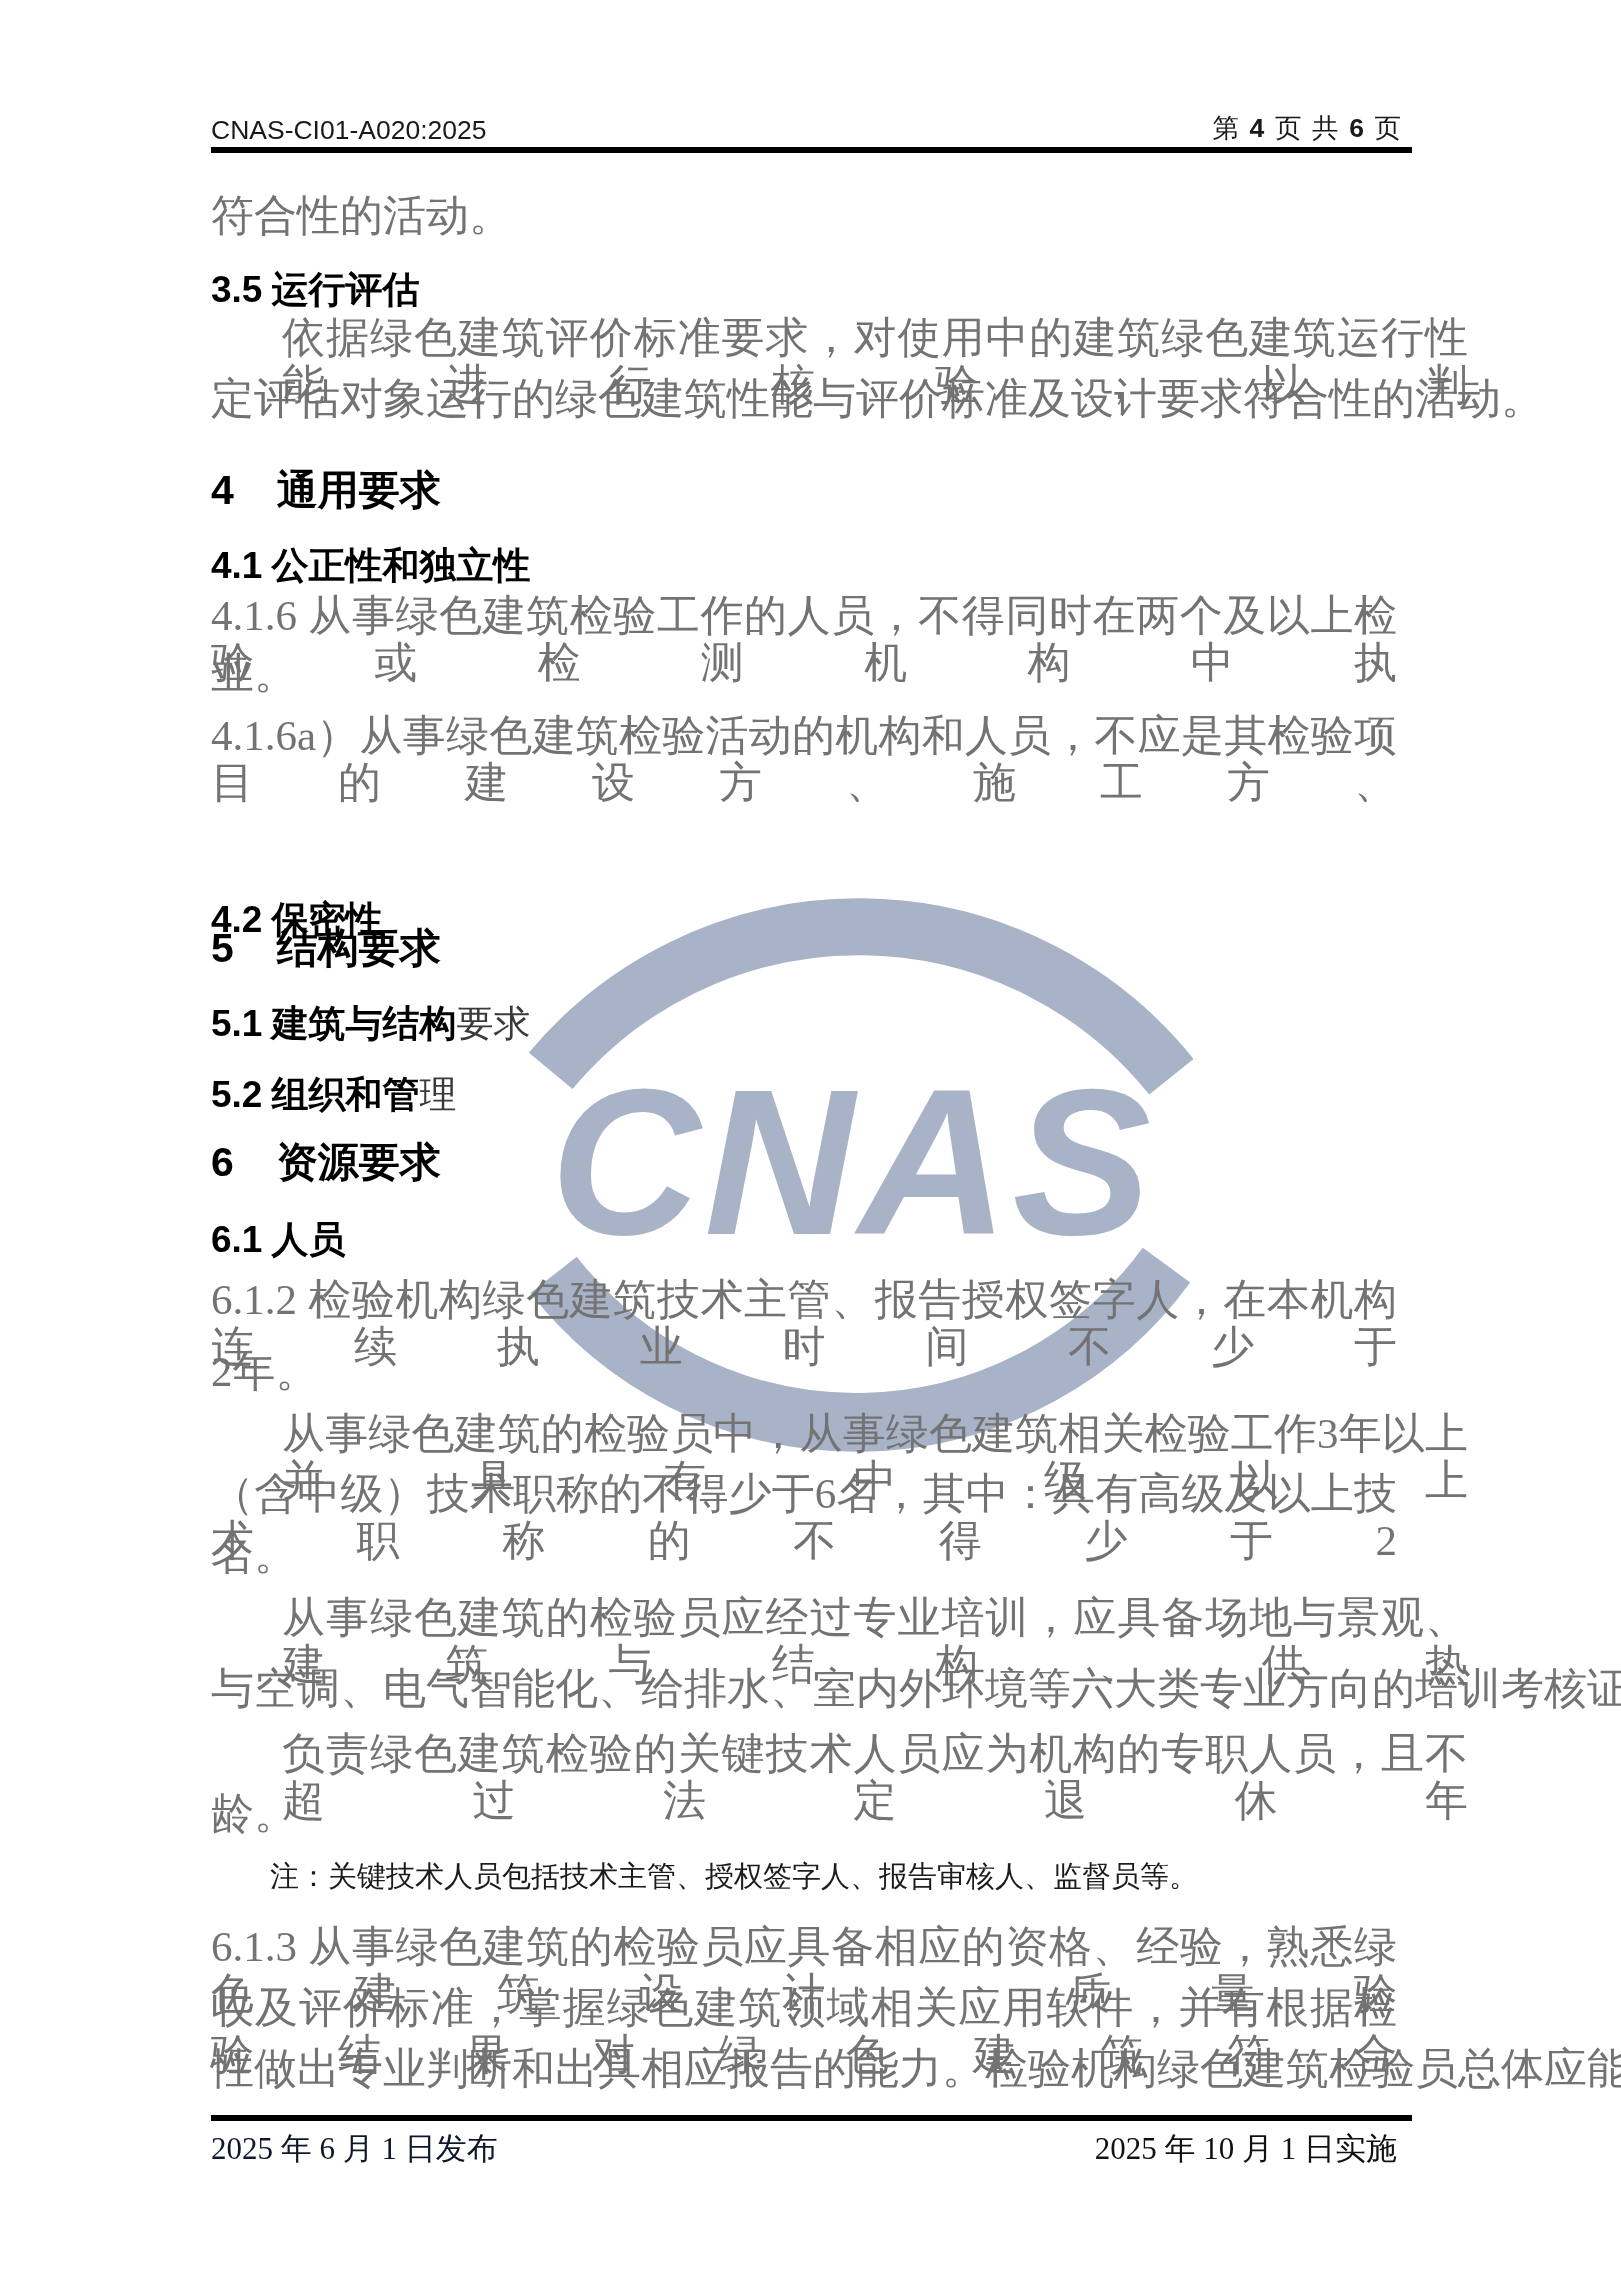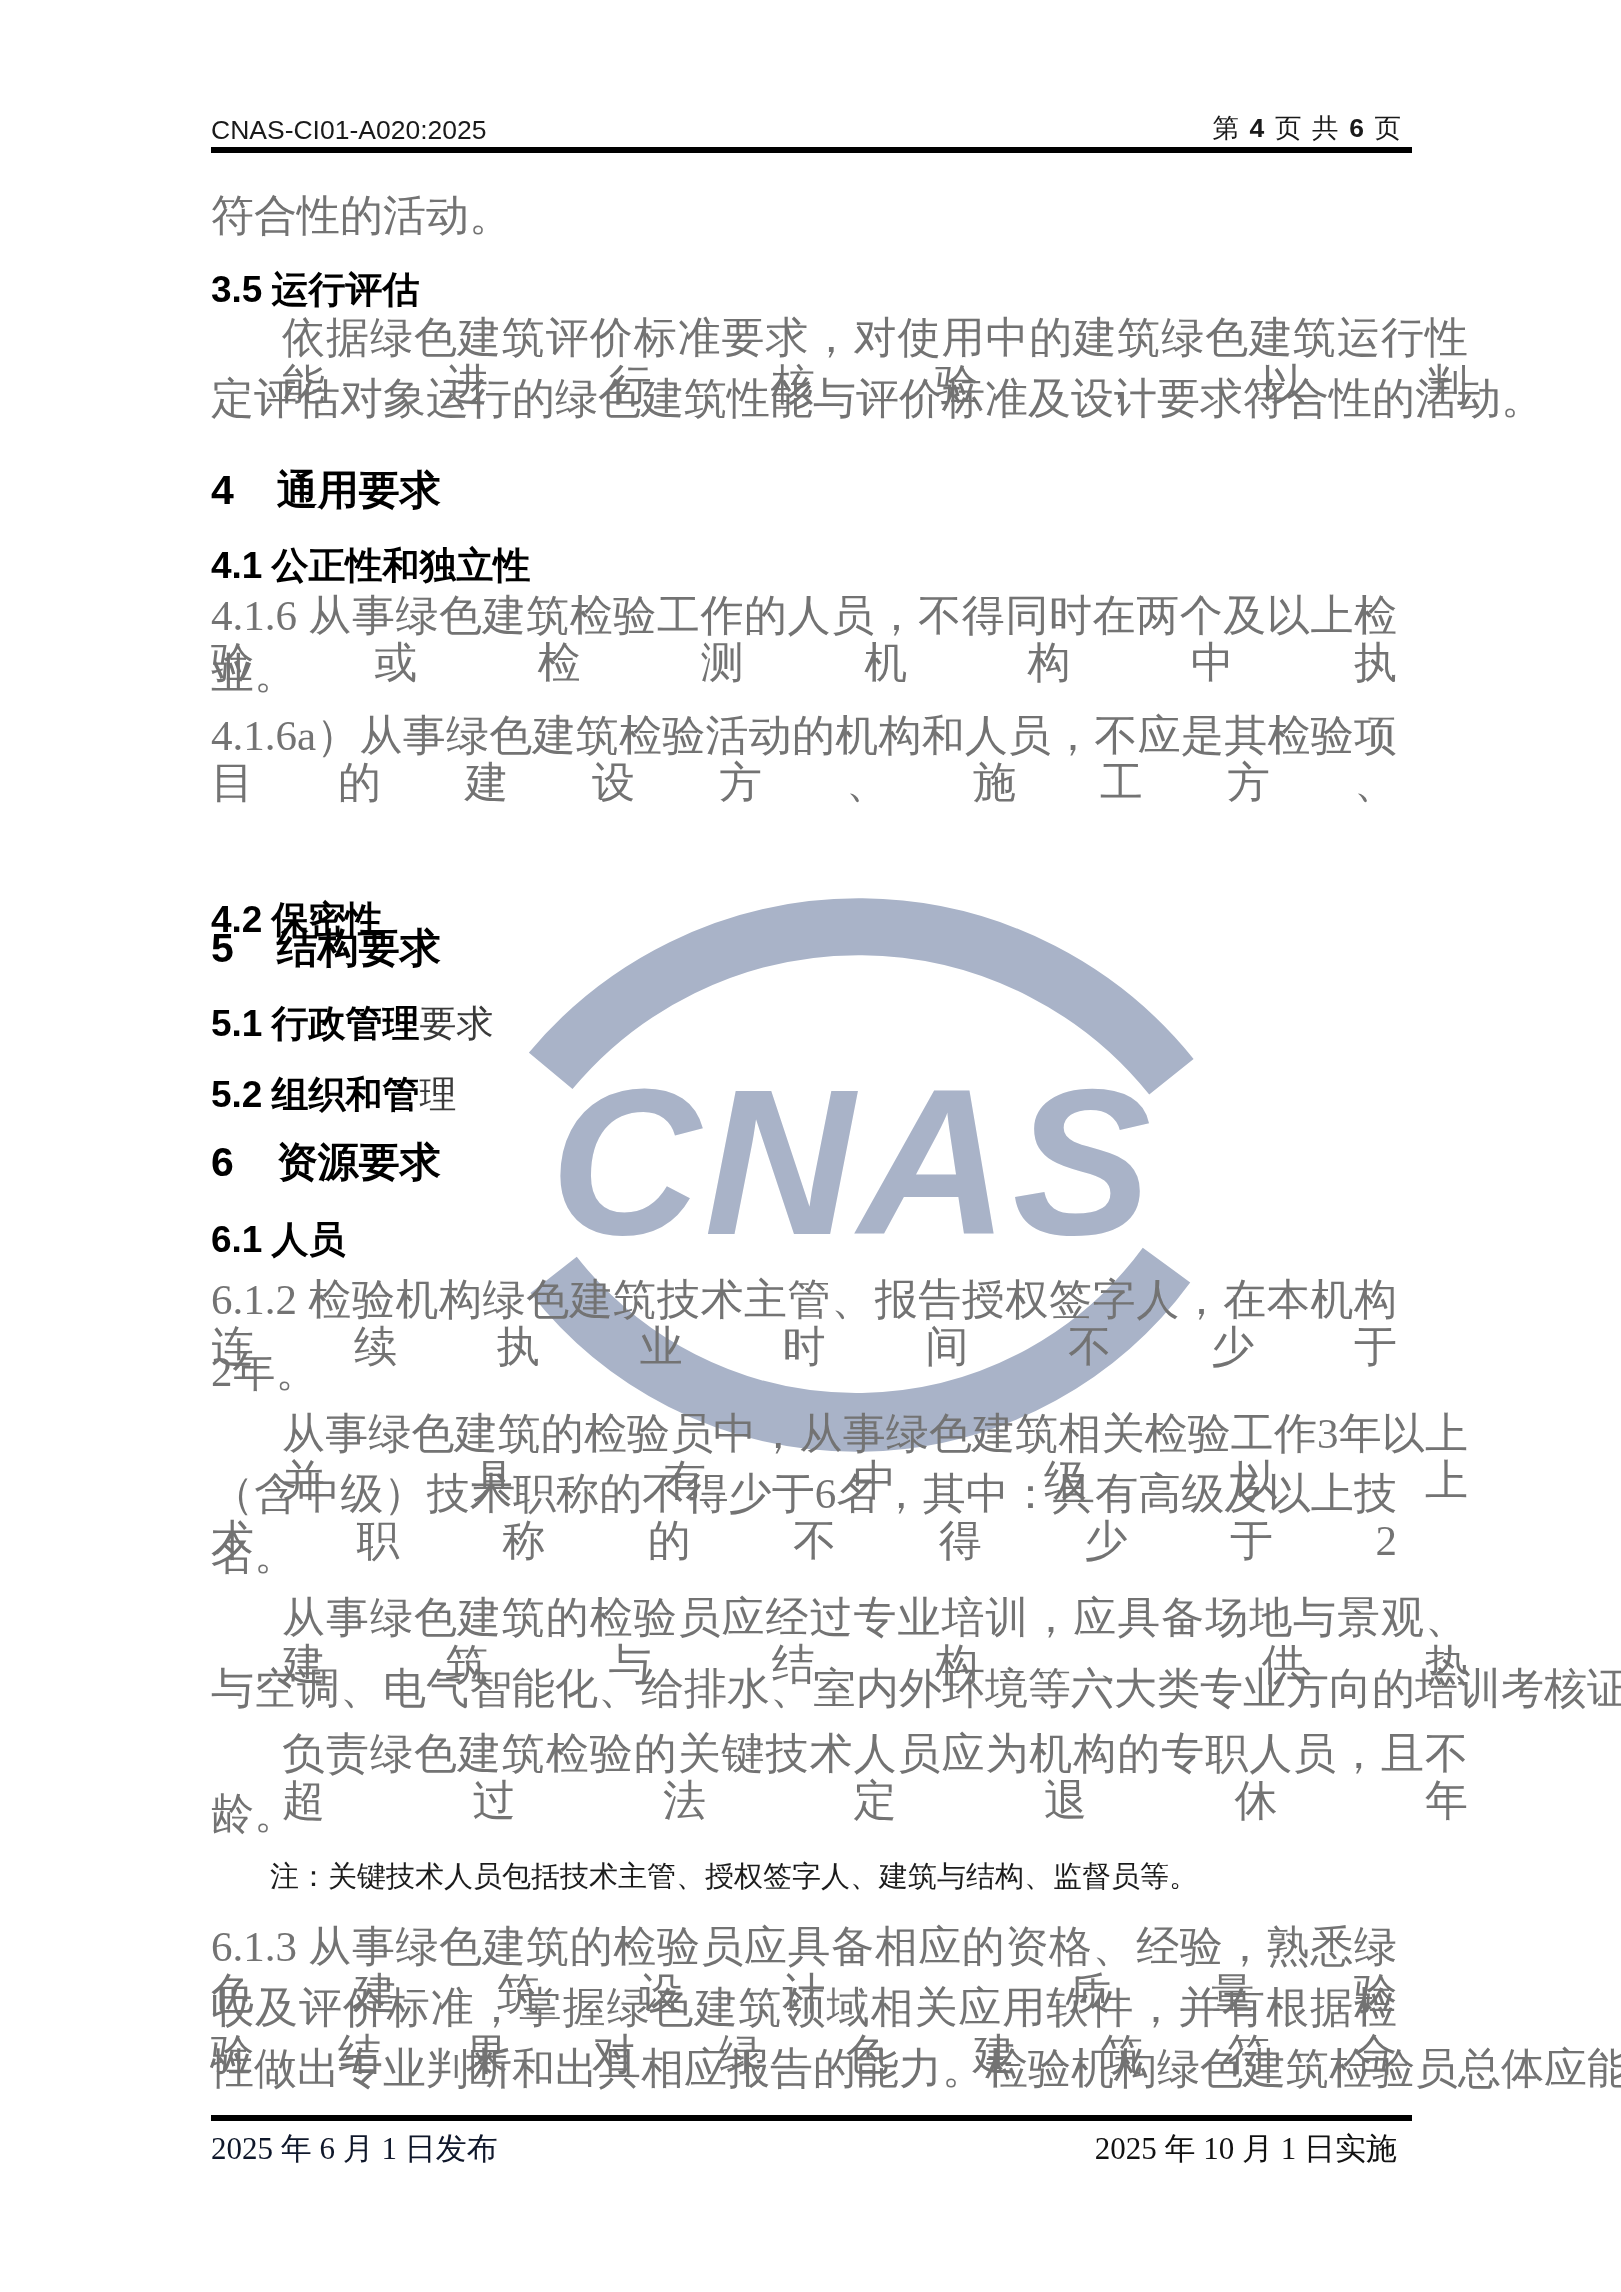--- a/index.html
+++ b/index.html
@@ -104,38 +104,38 @@
     <div class="ln h2" style="top:542px"><span class="num">4.1</span><span>公正性和独立性</span></div>
 
     <div class="ln fill" style="top:592px">4.1.6 从事绿色建筑检验工作的人员，不得同时在两个及以上检验或检测机构中执</div>
     <div class="ln" style="top:650px">业。</div>
     <div class="ln fill" style="top:712px">4.1.6a）从事绿色建筑检验活动的机构和人员，不应是其检验项目的建设方、施工方、</div>
 
     <div class="ln h2" style="top:896px"><span class="num">4.2</span><span>保密性</span></div>
 
     <div class="ln h1" style="top:923px"><span class="num">5</span><span>结构要求</span></div>
 
-    <div class="ln h2" style="top:1000px"><span class="num">5.1</span><span>行政管理</span><span class="rest">要求</span></div>
+    <div class="ln h2" style="top:1000px"><span class="num">5.1</span><span>建筑与结构</span><span class="rest">要求</span></div>
 
     <div class="ln h2" style="top:1071px"><span class="num">5.2</span><span>组织和管</span><span class="rest">理</span></div>
 
     <div class="ln h1" style="top:1137px"><span class="num">6</span><span>资源要求</span></div>
 
     <div class="ln h2" style="top:1216px"><span class="num">6.1</span><span>人员</span></div>
 
     <div class="ln fill" style="top:1276px">6.1.2 检验机构绿色建筑技术主管、报告授权签字人，在本机构连续执业时间不少于</div>
     <div class="ln" style="top:1348px">2年。</div>
     <div class="ln ind fill" style="top:1410px">从事绿色建筑的检验员中，从事绿色建筑相关检验工作3年以上并具有中级以上</div>
     <div class="ln fill" style="top:1470px">（含中级）技术职称的不得少于6名，其中：具有高级及以上技术职称的不得少于2</div>
     <div class="ln" style="top:1531px">名。</div>
     <div class="ln ind fill" style="top:1594px">从事绿色建筑的检验员应经过专业培训，应具备场地与景观、建筑与结构、供热</div>
     <div class="ln" style="top:1665px">与空调、电气智能化、给排水、室内外环境等六大类专业方向的培训考核证明。</div>
     <div class="ln ind fill" style="top:1730px">负责绿色建筑检验的关键技术人员应为机构的专职人员，且不超过法定退休年</div>
     <div class="ln" style="top:1790px">龄。</div>
-    <div class="ln note" style="top:1857px">注：关键技术人员包括技术主管、授权签字人、建筑与结构、监督员等。</div>
+    <div class="ln note" style="top:1857px">注：关键技术人员包括技术主管、授权签字人、报告审核人、监督员等。</div>
     <div class="ln fill" style="top:1923px">6.1.3 从事绿色建筑的检验员应具备相应的资格、经验，熟悉绿色建筑设计、质量验</div>
     <div class="ln fill" style="top:1984px">收及评价标准，掌握绿色建筑领域相关应用软件，并有根据检验结果对绿色建筑符合</div>
     <div class="ln" style="top:2045px">性做出专业判断和出具相应报告的能力。检验机构绿色建筑检验员总体应能覆盖建</div>
 
     <div class="rule rule-bottom"></div>
     <div class="ftr-left">2025 年 6 月 1 日发布</div>
     <div class="ftr-right">2025 年 10 月 1 日实施</div>
 
   </div>
 </div>

